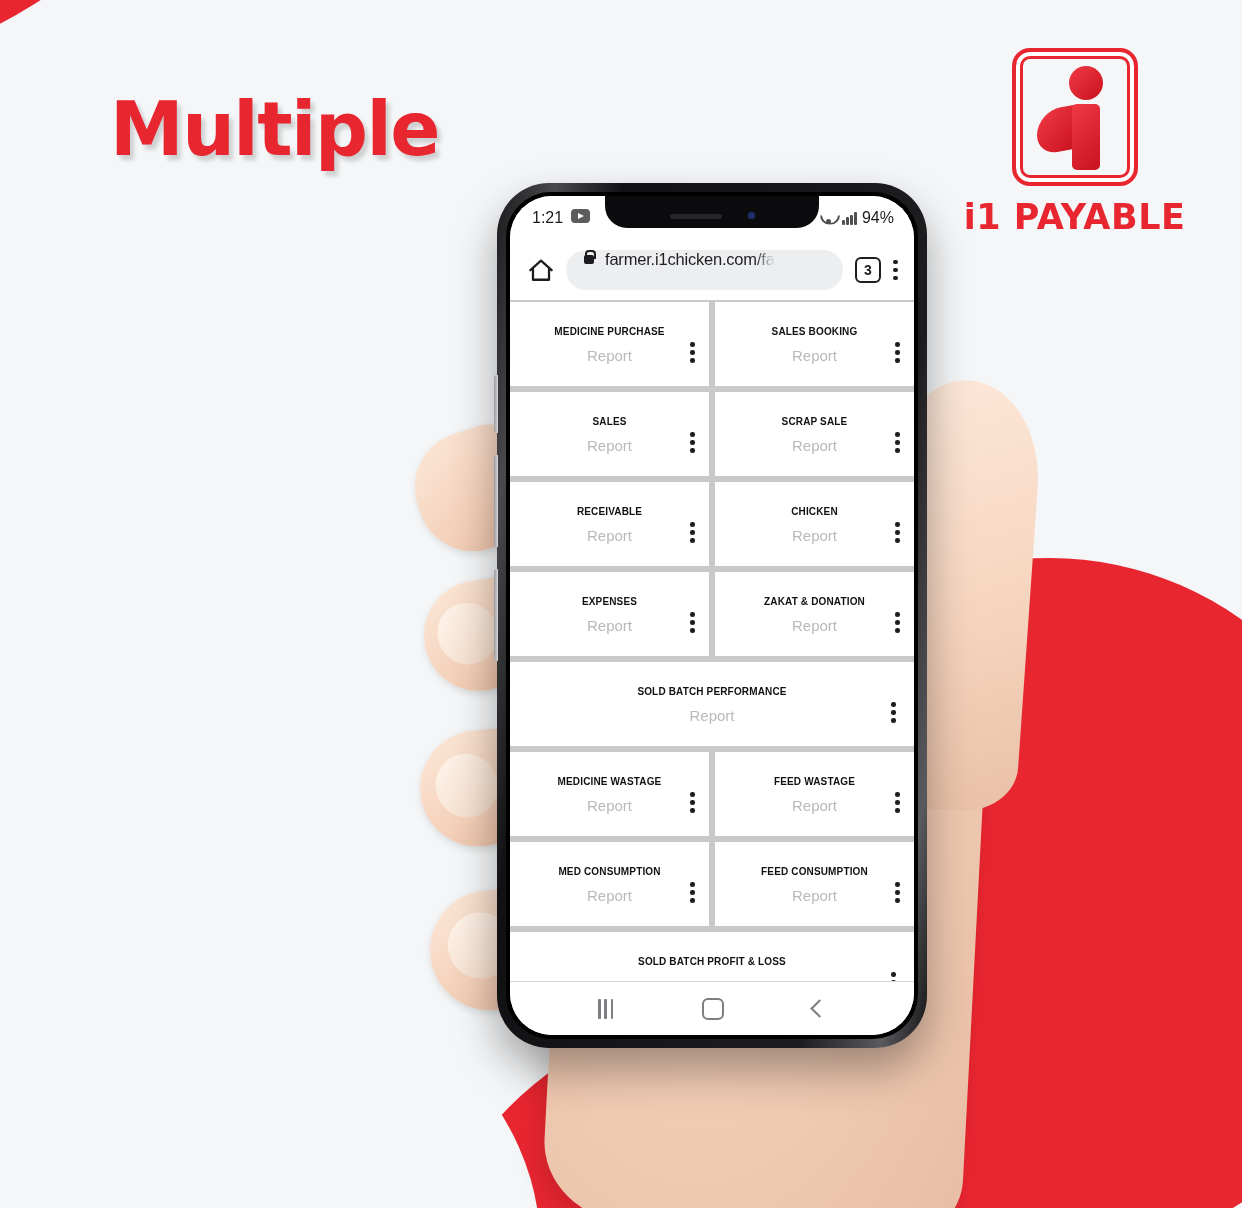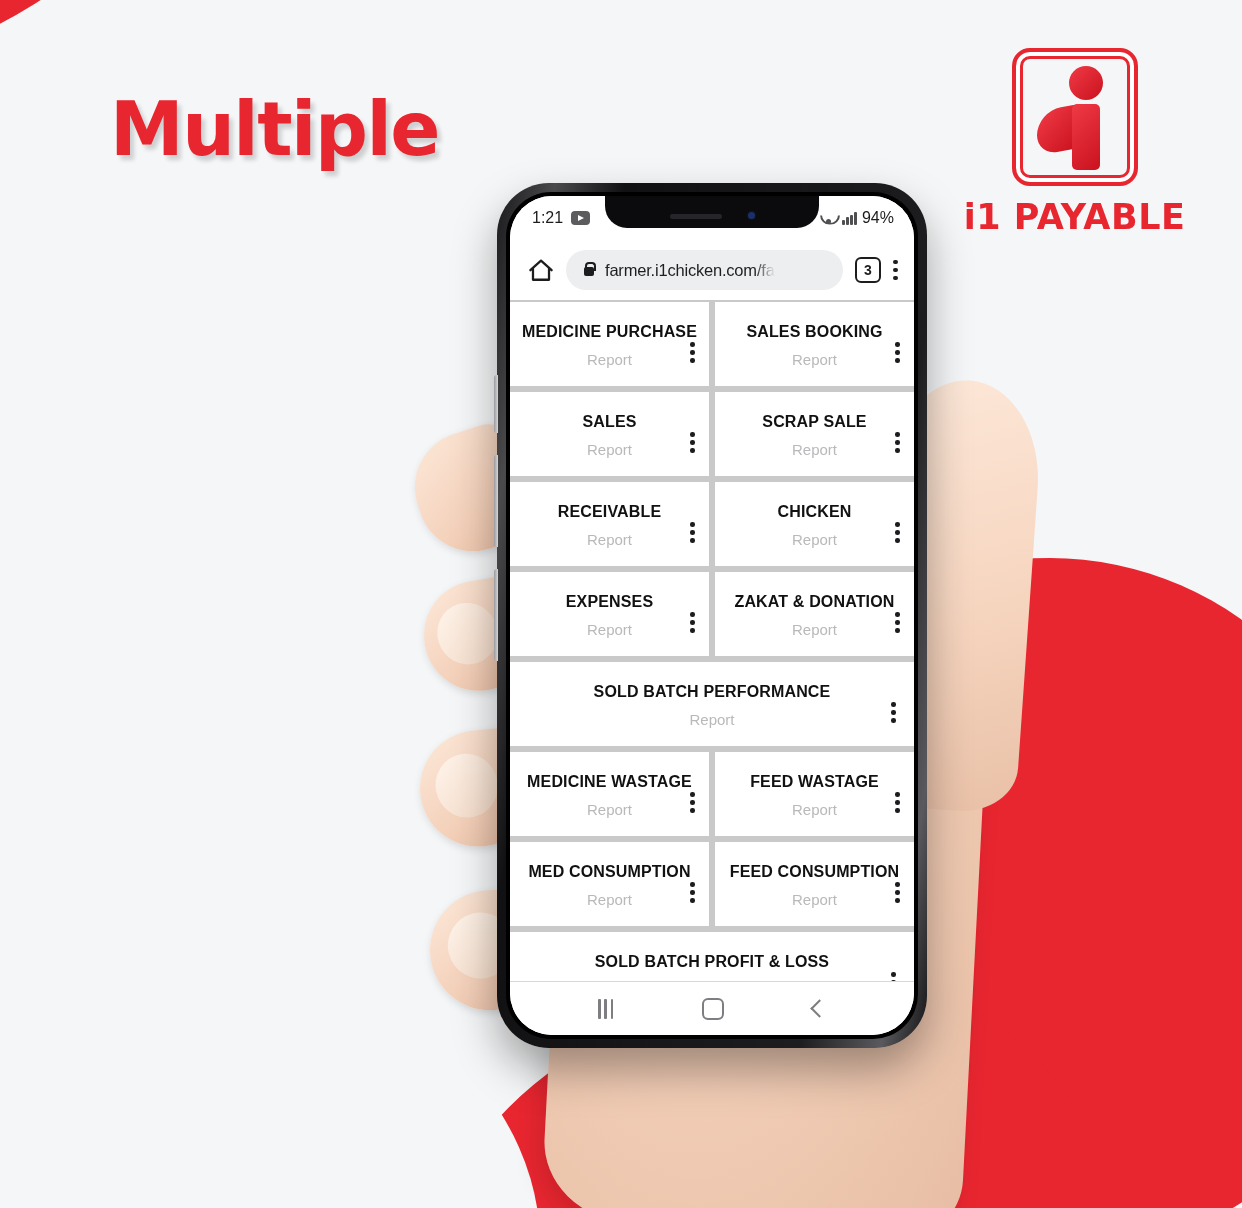--- a/index.html
+++ b/index.html
@@ -198,21 +198,21 @@
     display:flex;
     align-items:center;
     justify-content:space-between;
     padding:0 20px 0 22px;
     font-size:16px;
     color:#1c1c1e;
     font-weight:500;
     position:relative;
     flex:0 0 auto;
   }
-  .sb-left{ display:flex; align-items:center; gap:8px; z-index:2;}
+  .sb-left{ display:flex; align-items:flex-start; gap:8px; z-index:2;}
   .sb-right{ display:flex; align-items:center; gap:5px; z-index:2;}
   .yt-icon{
     width:19px; height:14px; background:#5c5c5e;
     border-radius:4px; position:relative;
   }
   .yt-icon:after{
     content:""; position:absolute; left:7px; top:3.5px;
     border-left:6px solid #fff;
     border-top:3.5px solid transparent;
     border-bottom:3.5px solid transparent;
@@ -260,21 +260,21 @@
     padding:0 16px 0 18px;
     flex:0 0 auto;
   }
   .home-icon{ width:26px; height:24px; flex:0 0 auto; }
   .omnibox{
     flex:1 1 auto;
     height:40px;
     background:#eceef0;
     border-radius:22px;
     display:flex;
-    align-items:center;
+    align-items:flex-start;
     gap:10px;
     padding:0 16px;
     overflow:hidden;
   }
   .lock{ width:13px; height:16px; position:relative; flex:0 0 auto;}
   .lock:before{
     content:""; position:absolute; left:1.5px; top:4.5px;
     width:10px; height:9px; background:#1d1d1f; border-radius:2px;
   }
   .lock:after{
@@ -317,21 +317,21 @@
     height:84px;
     display:flex;
     flex-direction:column;
     justify-content:center;
     position:relative;
     padding:0 10px;
   }
   .card.full{ flex:1 1 100%; }
   .card-title{
     text-align:center;
-    font-size:16px;
+    font-size:10px;
     font-weight:700;
     color:#111;
     letter-spacing:0.15px;
     white-space:nowrap;
     overflow:hidden;
     text-overflow:ellipsis;
     margin-top:2px;
   }
   .card-sub{
     text-align:center;

